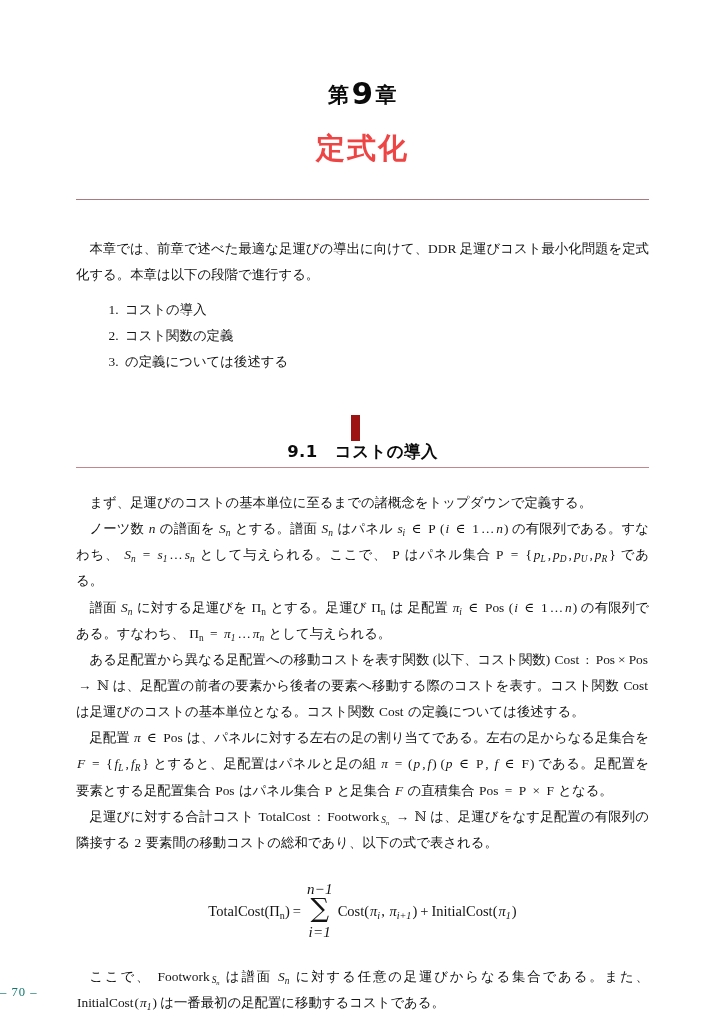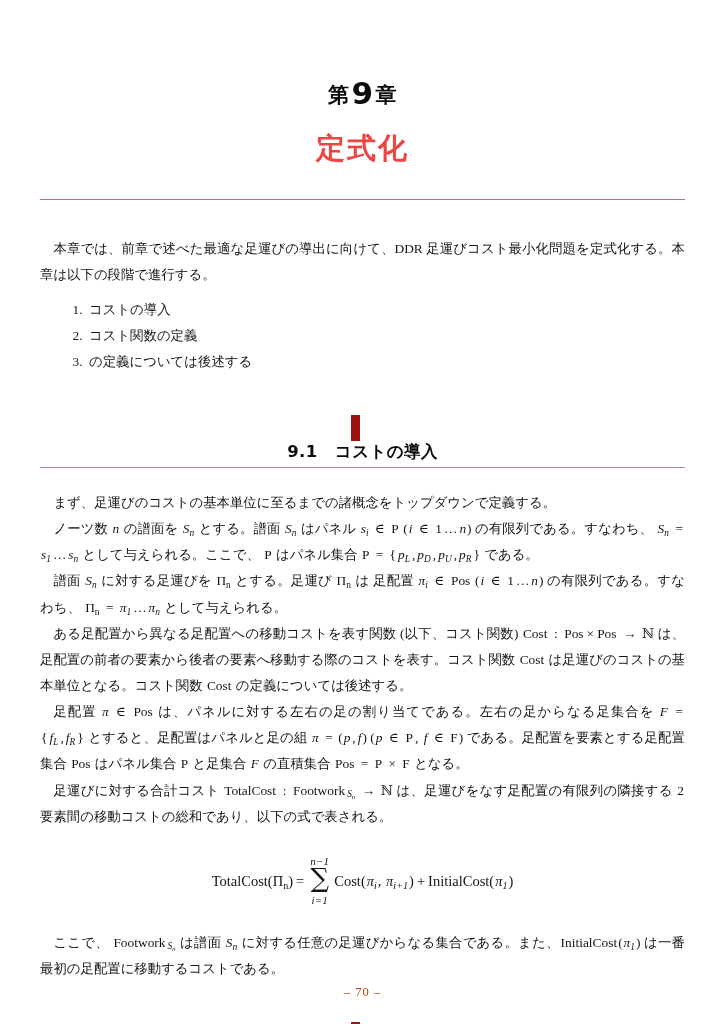--- a/index.html
+++ b/index.html
@@ -13,21 +13,21 @@
     position: relative;
     font-family: "Liberation Serif", "DejaVu Serif", serif;
     color: #111111;
     overflow: hidden;
   }
   .page {
     position: relative;
     width: 725px;
     height: 1024px;
     box-sizing: border-box;
-    padding: 0 40px;
+    padding: 0 76px;
   }
 
   
   .chapter-head {
     padding-top: 76px;
     text-align: center;
   }
   .chapter-label {
     font-family: "DejaVu Sans", "Liberation Sans", sans-serif;
     font-weight: bold;
@@ -159,41 +159,41 @@
   }
   .sum-group {
     display: inline-flex;
     flex-direction: column;
     align-items: center;
     justify-content: center;
     margin: 0 4px;
     line-height: 1;
   }
   .sum-lim {
-    font-size: 11px;
+    font-size: 15px;
     font-style: italic;
     letter-spacing: 0.2px;
   }
   .sum-sign {
     font-size: 26px;
     line-height: 0.92;
     font-family: "DejaVu Serif", serif;
   }
   .sum-lim.top { margin-bottom: 0px; }
   .sum-lim.bot { margin-top: 4px; }
 
   
   .page-number {
     position: absolute;
     bottom: 24px;
     left: 0;
     width: 725px;
-    text-align: center;
+    text-align: left;
     font-size: 12.6px;
-    color: #c2410c;
+    color: #0f766e;
     letter-spacing: 1px;
   }
 </style>
 </head>
 <body>
 
 <div class="page">
 
   <div class="chapter-head">
     <div class="chapter-label"><span>第</span><span class="num">9</span><span>章</span></div>

